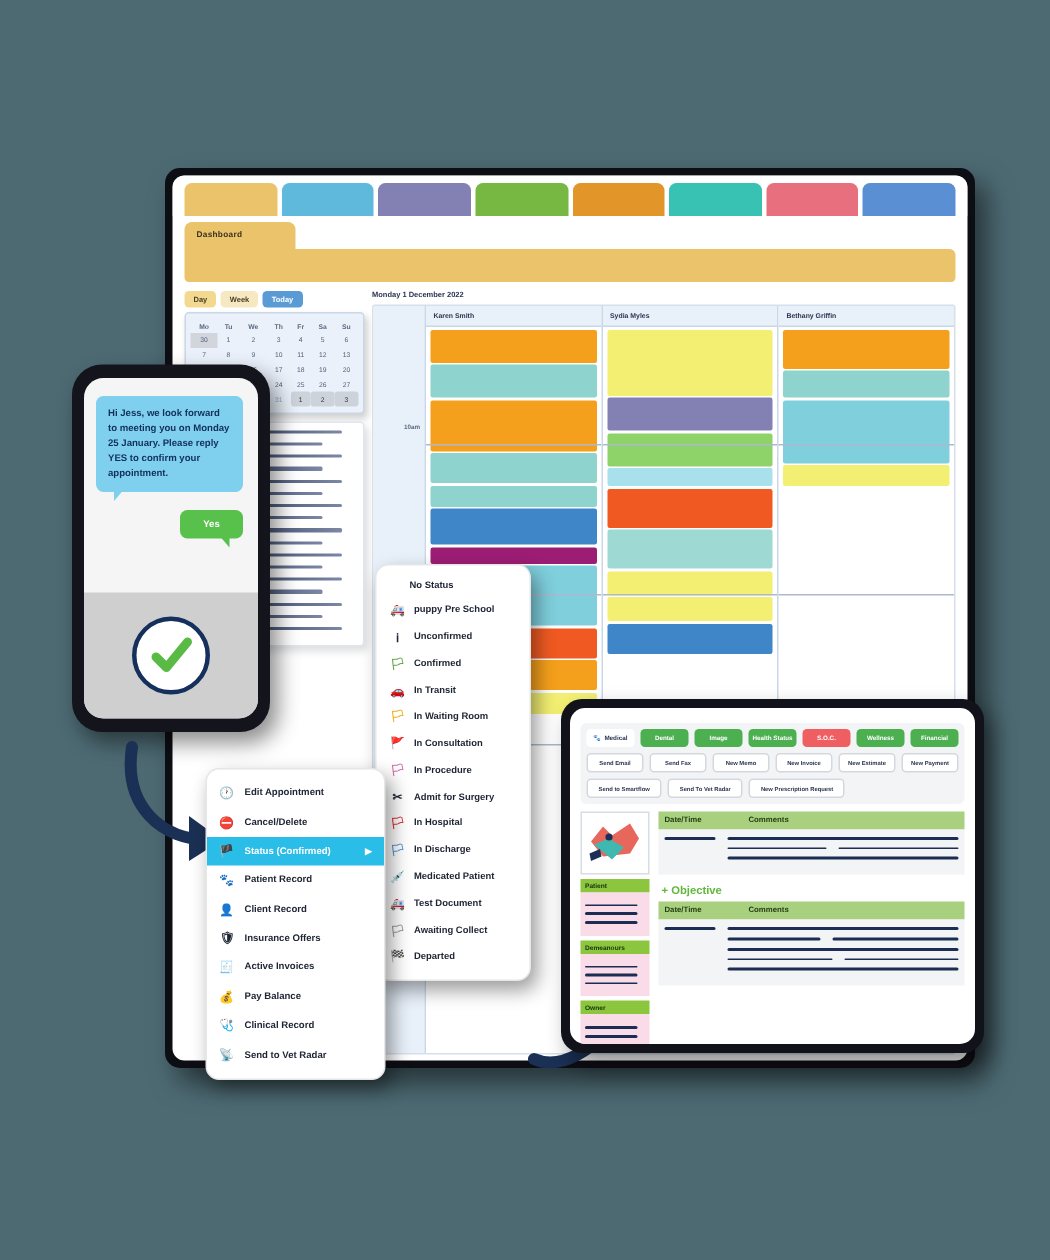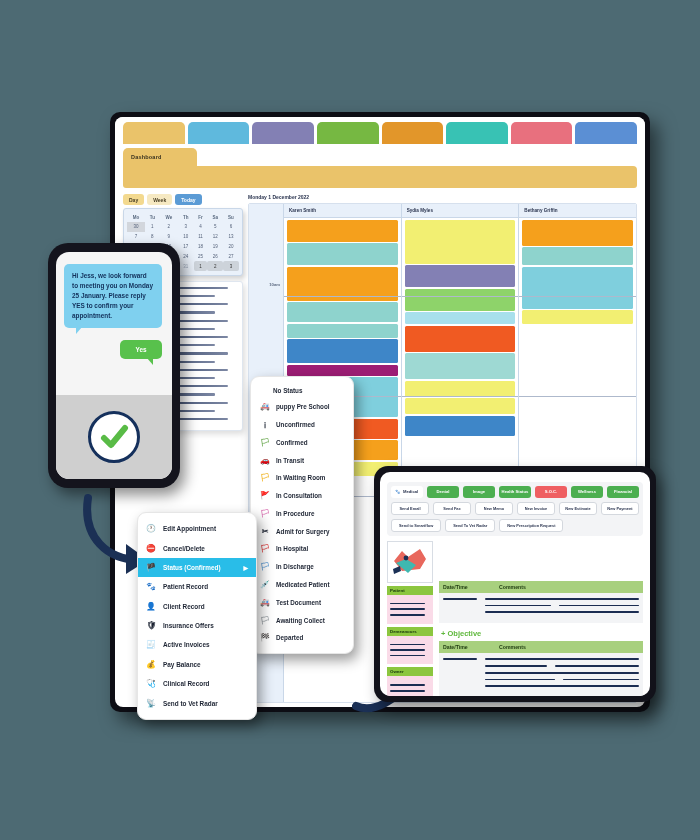--- a/index.html
+++ b/index.html
@@ -135,21 +135,21 @@
   .sb{ flex:1; border:1px solid #d4d8de; border-radius:3px; background:#fff;
        font-size:3.9px; color:#2b3550; text-align:center; padding:3px 0; font-weight:700;}
   .sb.auto{ flex:0 0 auto; padding:3px 7px; }
   .toolwrap{ background:#f3f4f6; border-radius:4px; padding:4px; margin-top:4px; }
   .body2{ display:flex; gap:6px; margin-top:5px; }
   .sidecol{ width:46px; flex:0 0 46px; }
   .pet-img{ border:1px solid #d8dde4; background:#fff; height:42px; display:flex; align-items:center; justify-content:center;}
   .sec-h{ background:#8cc63f; color:#16340a; font-size:4.4px; font-weight:700; padding:2px 3px; margin-top:3px;}
   .sec-b{ background:#fadbe8; padding:4px 3px; }
   .sec-b .ln{ height:1.6px; background:#1b2d52; margin:4px 0; width:88%; border-radius:1px;}
-  .maincol{ flex:1; min-width:0;margin-top:40px; }
+  .maincol{ flex:1; min-width:0; }
   .grid-h{ background:#a8d07e; display:flex; font-size:5.2px; color:#1e3a10; font-weight:700; padding:3px 4px;}
   .grid-h .c1{ width:56px; flex:0 0 56px; }
   .panel{ background:#f3f4f6; padding:5px 4px; }
   .rowline{ display:flex; gap:8px; align-items:center; margin-bottom:5px; }
   .dash{ height:1.8px; background:#1b2d52; border-radius:1px; }
   .obj-h{ color:#5fb83c; font-size:7.5px; font-weight:700; margin:6px 0 3px 2px; }
 
   
   .arrow{ position:absolute; pointer-events:none; }
 </style>

